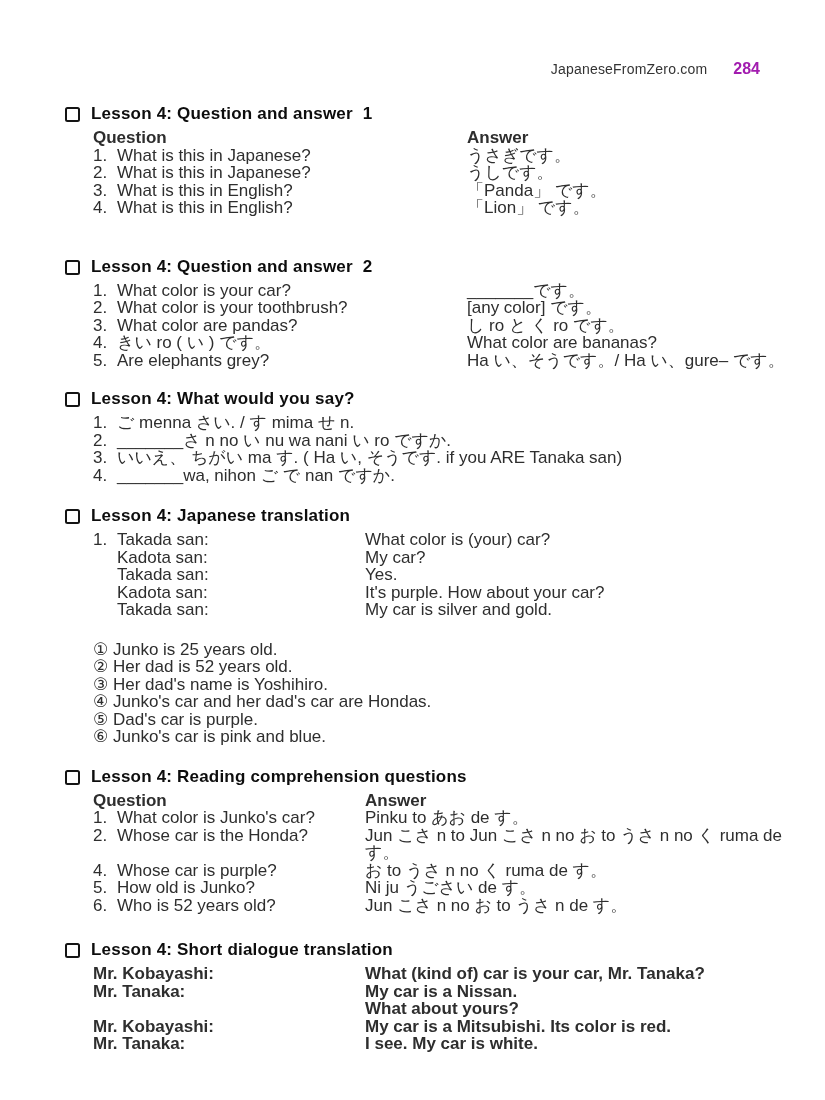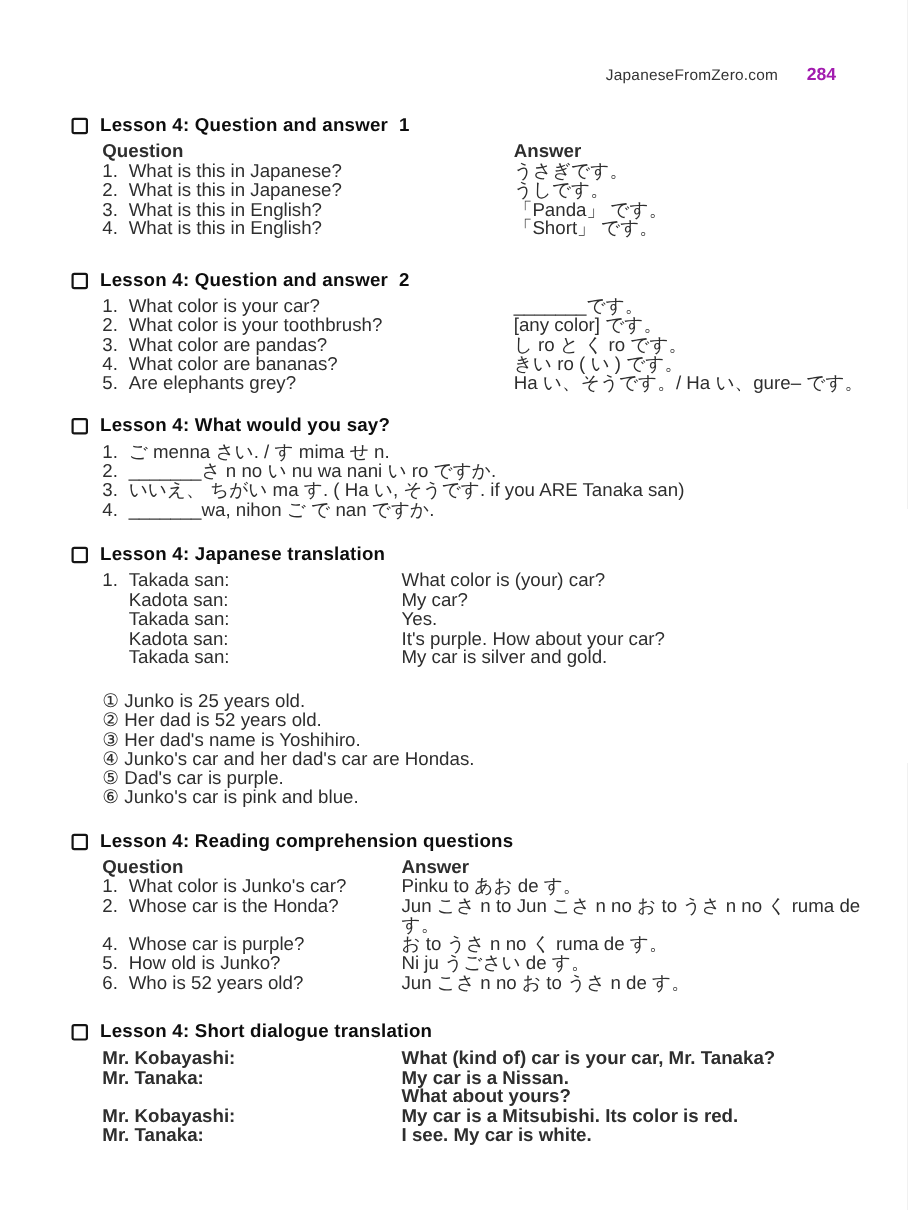--- a/index.html
+++ b/index.html
@@ -15,21 +15,21 @@
   .header-row {
     position:absolute; top:60px; right:65px;
     display:flex; align-items:baseline; gap:26px;
   }
   .site { font-size:14px; color:#333; letter-spacing:0.2px; }
   .pagenum { font-size:16px; font-weight:bold; color:#a21caf; }
 
   .content { position:absolute; top:104px; left:65px; right:30px; }
 
   .sec { margin-bottom:22px; }
-  .sec.mb28 { margin-bottom:28px; }
+  .sec.mb28 { margin-bottom:40px; }
   .sec.mb20 { margin-bottom:20px; }
   .sec.mb21 { margin-bottom:21px; }
   .sec.mb26 { margin-bottom:26px; }
 
   .sec-head { display:flex; align-items:center; gap:11px; margin-bottom:5px; }
   .cbox {
     width:11px; height:11px;
     border:2.5px solid #141414;
     border-radius:2.5px;
     flex:0 0 auto;
@@ -89,21 +89,21 @@
           <span class="cell">うしです。</span>
         </div>
         <div class="line qa-row1">
           <span class="cell">3.</span>
           <span class="cell">What is this in English?</span>
           <span class="cell">「Panda」 です。</span>
         </div>
         <div class="line qa-row1">
           <span class="cell">4.</span>
           <span class="cell">What is this in English?</span>
-          <span class="cell">「Short」 です。</span>
+          <span class="cell">「Lion」 です。</span>
         </div>
       </div>
     </div>
 
     <div class="sec mb20">
       <div class="sec-head">
         <span class="cbox"></span>
         <span class="sec-title">Lesson 4: Question and answer  2</span>
       </div>
       <div class="rows">
@@ -117,22 +117,22 @@
           <span class="cell">What color is your toothbrush?</span>
           <span class="cell">[any color] です。</span>
         </div>
         <div class="line qa-row1">
           <span class="cell">3.</span>
           <span class="cell">What color are pandas?</span>
           <span class="cell">し ro と く ro です。</span>
         </div>
         <div class="line qa-row1">
           <span class="cell">4.</span>
+          <span class="cell">きい ro ( い ) です。</span>
           <span class="cell">What color are bananas?</span>
-          <span class="cell">きい ro ( い ) です。</span>
         </div>
         <div class="line qa-row1">
           <span class="cell">5.</span>
           <span class="cell">Are elephants grey?</span>
           <span class="cell">Ha い、そうです。/ Ha い、gure– です。</span>
         </div>
       </div>
     </div>
 
     <div class="sec">

